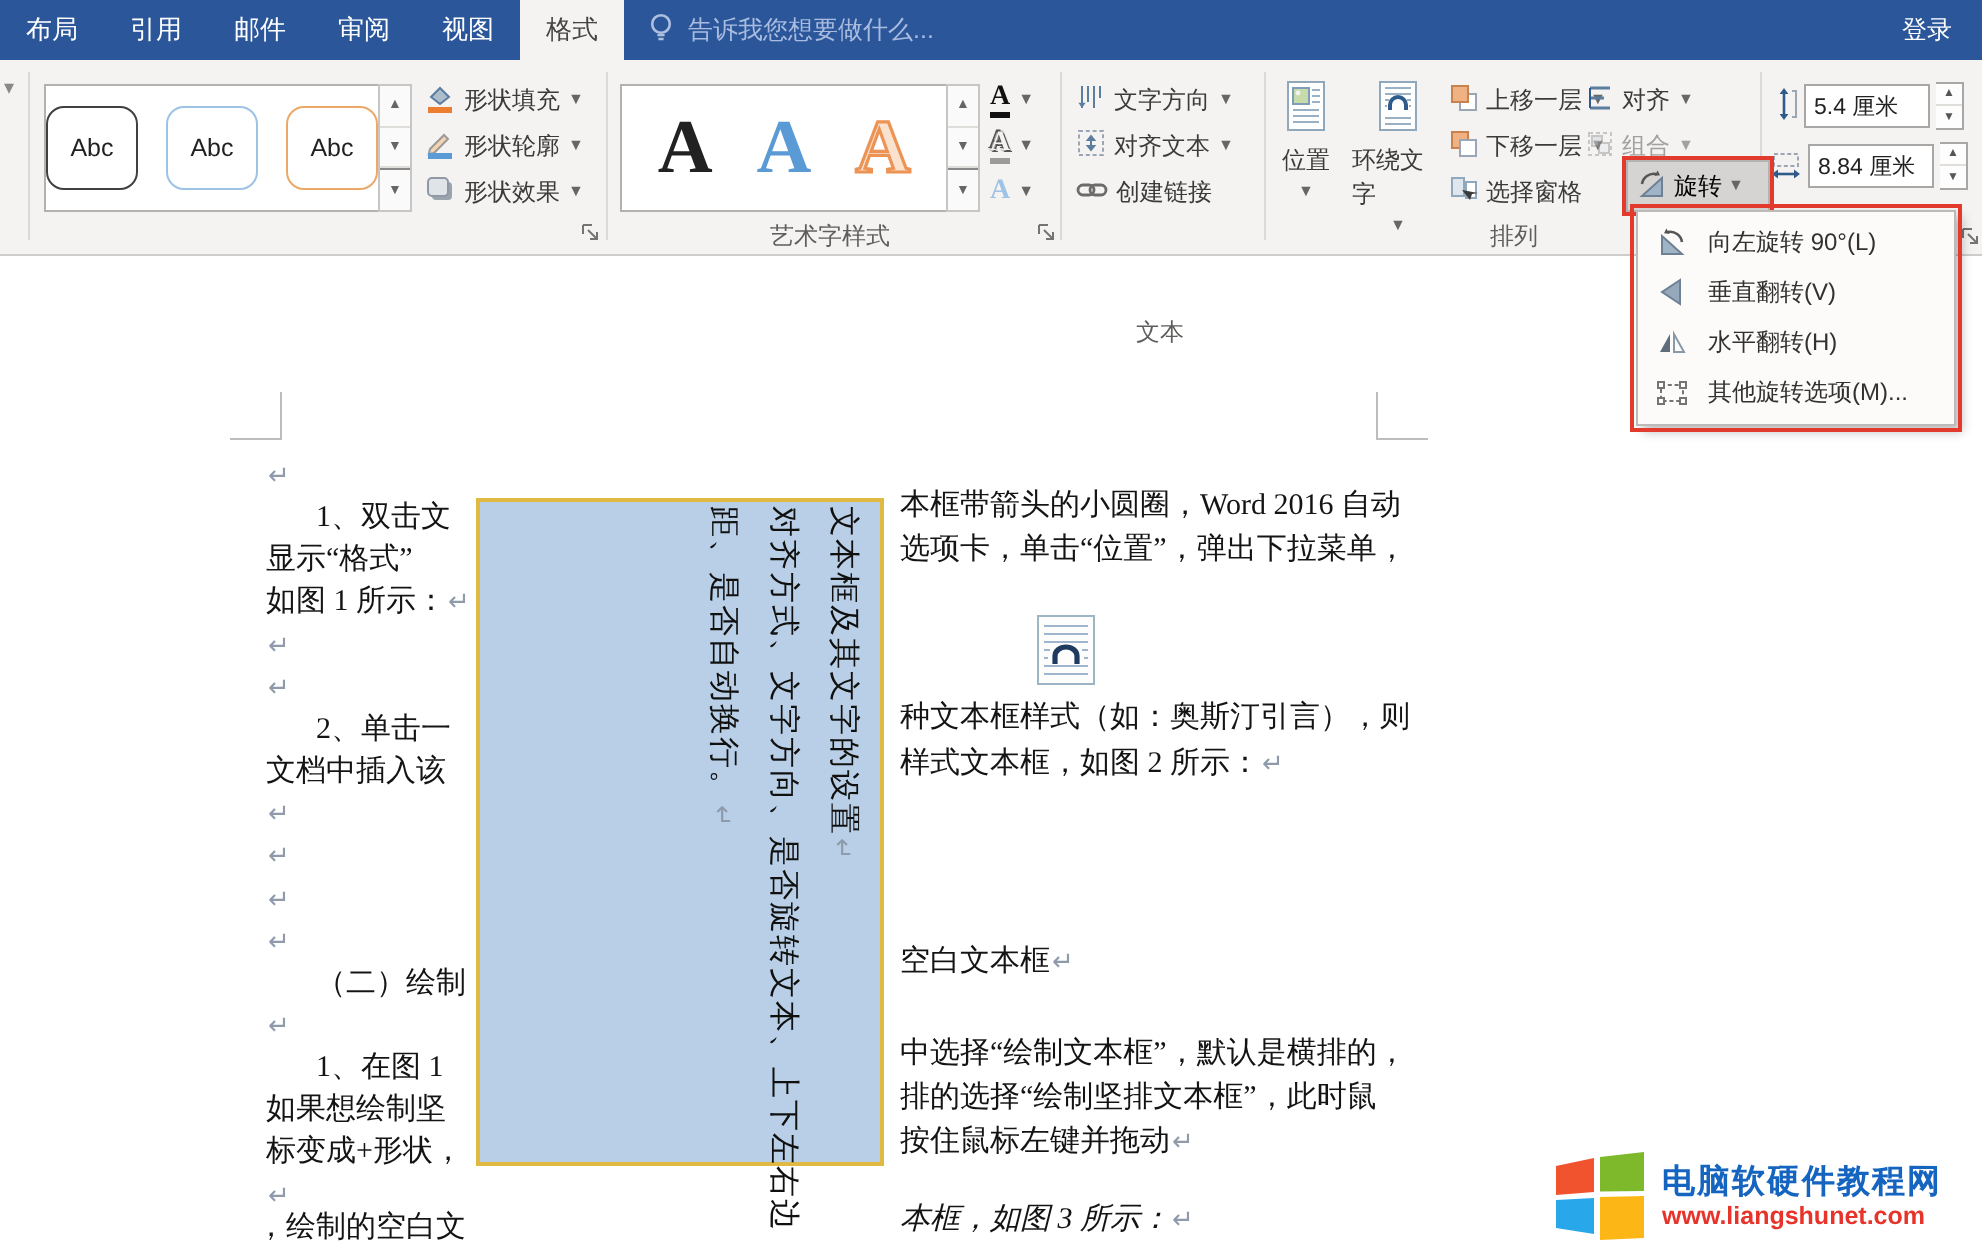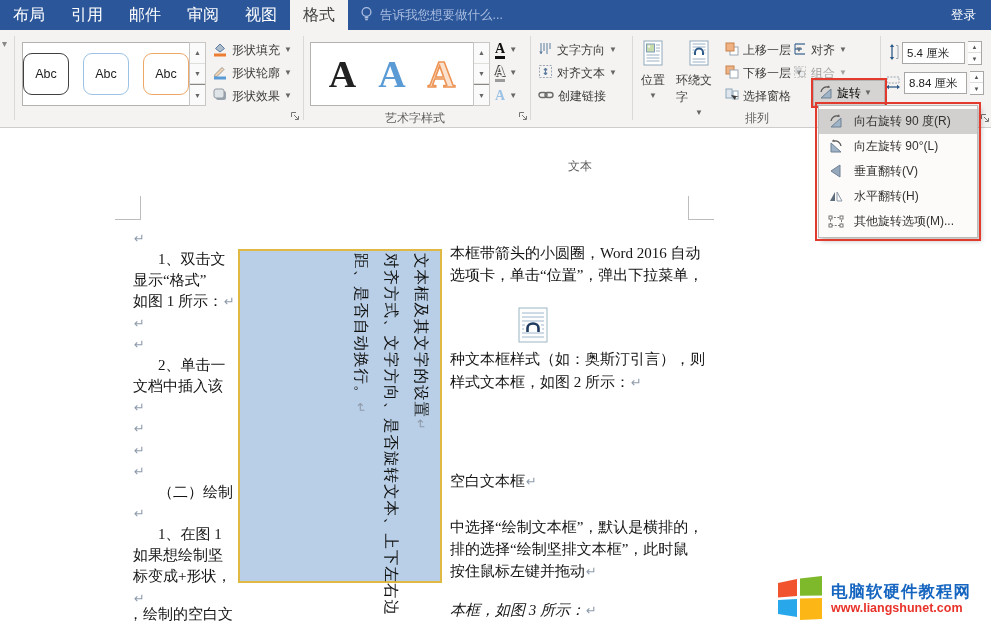--- a/index.html
+++ b/index.html
@@ -3,21 +3,21 @@
 <meta charset="utf-8">
 <style>
   html,body{margin:0;padding:0;background:#fff;}
   .stage{position:relative;width:991px;height:622px;overflow:hidden;background:#fff;
          font-family:"Liberation Sans",sans-serif;-webkit-font-smoothing:antialiased;}
   .abs{position:absolute;}
 
   
   .tabbar{position:absolute;left:0;top:0;width:991px;height:30px;background:#2b579a;
           display:flex;align-items:stretch;color:#fff;}
-  .tab{padding:0 13px;line-height:30px;font-size:16px;cursor:default;white-space:nowrap;}
+  .tab{padding:0 13px;line-height:30px;font-size:13px;cursor:default;white-space:nowrap;}
   .tab.active{background:#f4f3f1;color:#444;}
   .searchwrap{display:flex;align-items:center;margin-left:12px;color:#a9bce0;font-size:12.5px;gap:7px;}
   .signin{margin-left:auto;line-height:30px;padding:0 15px;font-size:12.5px;}
 
   
   .ribbon{position:absolute;left:0;top:30px;width:991px;height:97px;background:#f4f3f1;
           border-bottom:1px solid #cfcdcb;font-size:12px;color:#3b3b3b;}
   .vdiv{position:absolute;top:6px;height:84px;width:1px;background:#dbd9d7;}
   .grplabel{position:absolute;top:80px;font-size:12px;color:#605e5c;text-align:center;}
   .gallery{position:absolute;background:#fff;border:1px solid #b4b2b0;display:flex;align-items:center;justify-content:center;}
@@ -301,28 +301,20 @@
     <span><svg width="16" height="16" viewBox="0 0 16 16">
           <path d="M3 14 13 14 13 5z" fill="#9fb4c7" stroke="#6e8094"></path>
           <path d="M3 8a6 6 0 0 1 7-5" fill="none" stroke="#555" stroke-width="1.3"></path>
           <path d="M10.8 1.2 12 3.6 9.2 4z" fill="#555"></path>
         </svg></span>
     <span>旋转</span>
     <span class="caret">▼</span>
   </div>
 
   <div class="menu">
-    <div class="mitem sel">
-      <span class="micon"><svg width="16" height="16" viewBox="0 0 16 16">
-            <path d="M3 14 13 14 13 5z" fill="#9fb4c7" stroke="#6e8094"></path>
-            <path d="M3 8a6 6 0 0 1 7-5" fill="none" stroke="#555" stroke-width="1.3"></path>
-            <path d="M10.8 1.2 12 3.6 9.2 4z" fill="#555"></path>
-          </svg></span>
-      <span>向右旋转 90 度(R)</span>
-    </div>
     <div class="mitem">
       <span class="micon"><svg width="16" height="16" viewBox="0 0 16 16" style="transform:scaleX(-1);">
             <path d="M3 14 13 14 13 5z" fill="#9fb4c7" stroke="#6e8094"></path>
             <path d="M3 8a6 6 0 0 1 7-5" fill="none" stroke="#555" stroke-width="1.3"></path>
             <path d="M10.8 1.2 12 3.6 9.2 4z" fill="#555"></path>
           </svg></span>
       <span>向左旋转 90°(L)</span>
     </div>
     <div class="mitem">
       <span class="micon"><svg width="16" height="16" viewBox="0 0 16 16">

